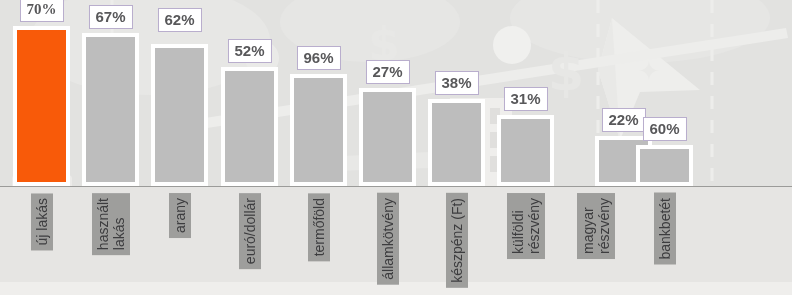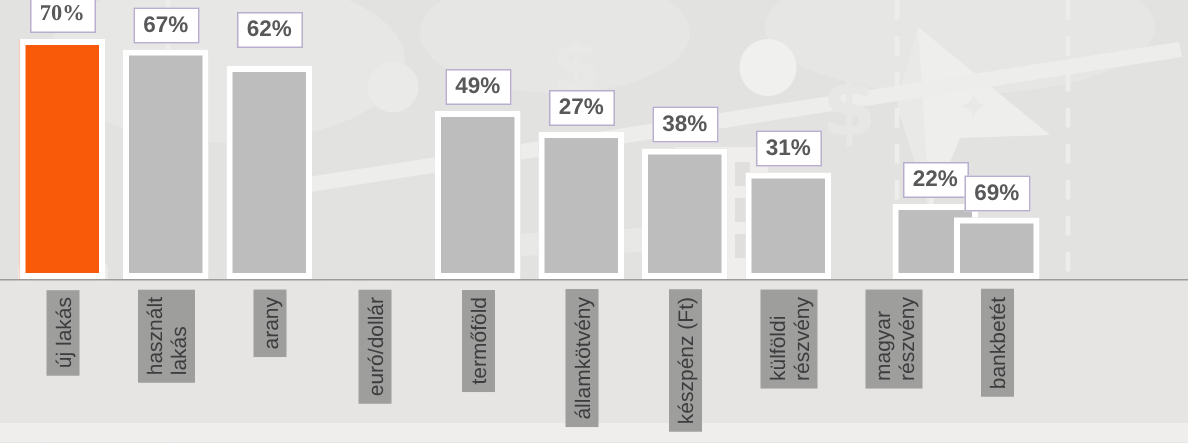--- a/index.html
+++ b/index.html
@@ -213,24 +213,28 @@
         <div class="bar" style="width: 57px; height: 153px;"></div>
         <div class="val-box" style="bottom: 157px;">67%</div>
       </div>
       <div class="cat-label" style="width: 38px; left: 92px;">használt
 lakás</div>
       <div class="bar-group" style="left: 151px; bottom: 109px; width: 57px; height: 142px;">
         <div class="bar" style="width: 57px; height: 142px;"></div>
         <div class="val-box" style="bottom: 154px;">62%</div>
       </div>
       <div class="cat-label" style="width: 22px; left: 169px;">arany</div>
+      <div class="bar-group" style="left: 221px; bottom: 109px; width: 57px; height: 119px;">
+        <div class="bar" style="width: 57px; height: 119px;"></div>
+        <div class="val-box" style="bottom: 123px;">52%</div>
+      </div>
       <div class="cat-label" style="width: 22px; left: 239px;">euró/dollár</div>
       <div class="bar-group" style="left: 290px; bottom: 109px; width: 57px; height: 112px;">
         <div class="bar" style="width: 57px; height: 112px;"></div>
-        <div class="val-box" style="bottom: 116px;">49%</div>
+        <div class="val-box" style="bottom: 116px;">96%</div>
       </div>
       <div class="cat-label" style="width: 22px; left: 308px;">termőföld</div>
       <div class="bar-group" style="left: 359px; bottom: 109px; width: 57px; height: 98px;">
         <div class="bar" style="width: 57px; height: 98px;"></div>
         <div class="val-box" style="bottom: 102px;">27%</div>
       </div>
       <div class="cat-label" style="width: 22px; left: 377px;">államkötvény</div>
       <div class="bar-group" style="left: 428px; bottom: 109px; width: 57px; height: 87px; border-radius: 13px;">
         <div class="bar" style="width: 57px; height: 87px;"></div>
         <div class="val-box" style="bottom: 91px;">38%</div>
@@ -243,18 +247,18 @@
       <div class="cat-label" style="width: 38px; left: 507px;">külföldi
 részvény</div>
       <div class="bar-group" style="left: 567px; bottom: 109px; width: 57px; height: 50px; margin-left: 28px;">
         <div class="bar" style="width: 57px; height: 50px;"></div>
         <div class="val-box" style="bottom: 54px;">22%</div>
       </div>
       <div class="cat-label" style="width: 38px; left: 577px;">magyar
 részvény</div>
       <div class="bar-group" style="left: 636px; bottom: 109px; width: 57px; height: 41px;">
         <div class="bar" style="width: 57px; height: 41px;"></div>
-        <div class="val-box" style="bottom: 45px;">69%</div>
+        <div class="val-box" style="bottom: 45px;">60%</div>
       </div>
       <div class="cat-label" style="width: 22px; left: 654px;">bankbetét</div>
     </div>
 
 </div>
 
 </body></html>

